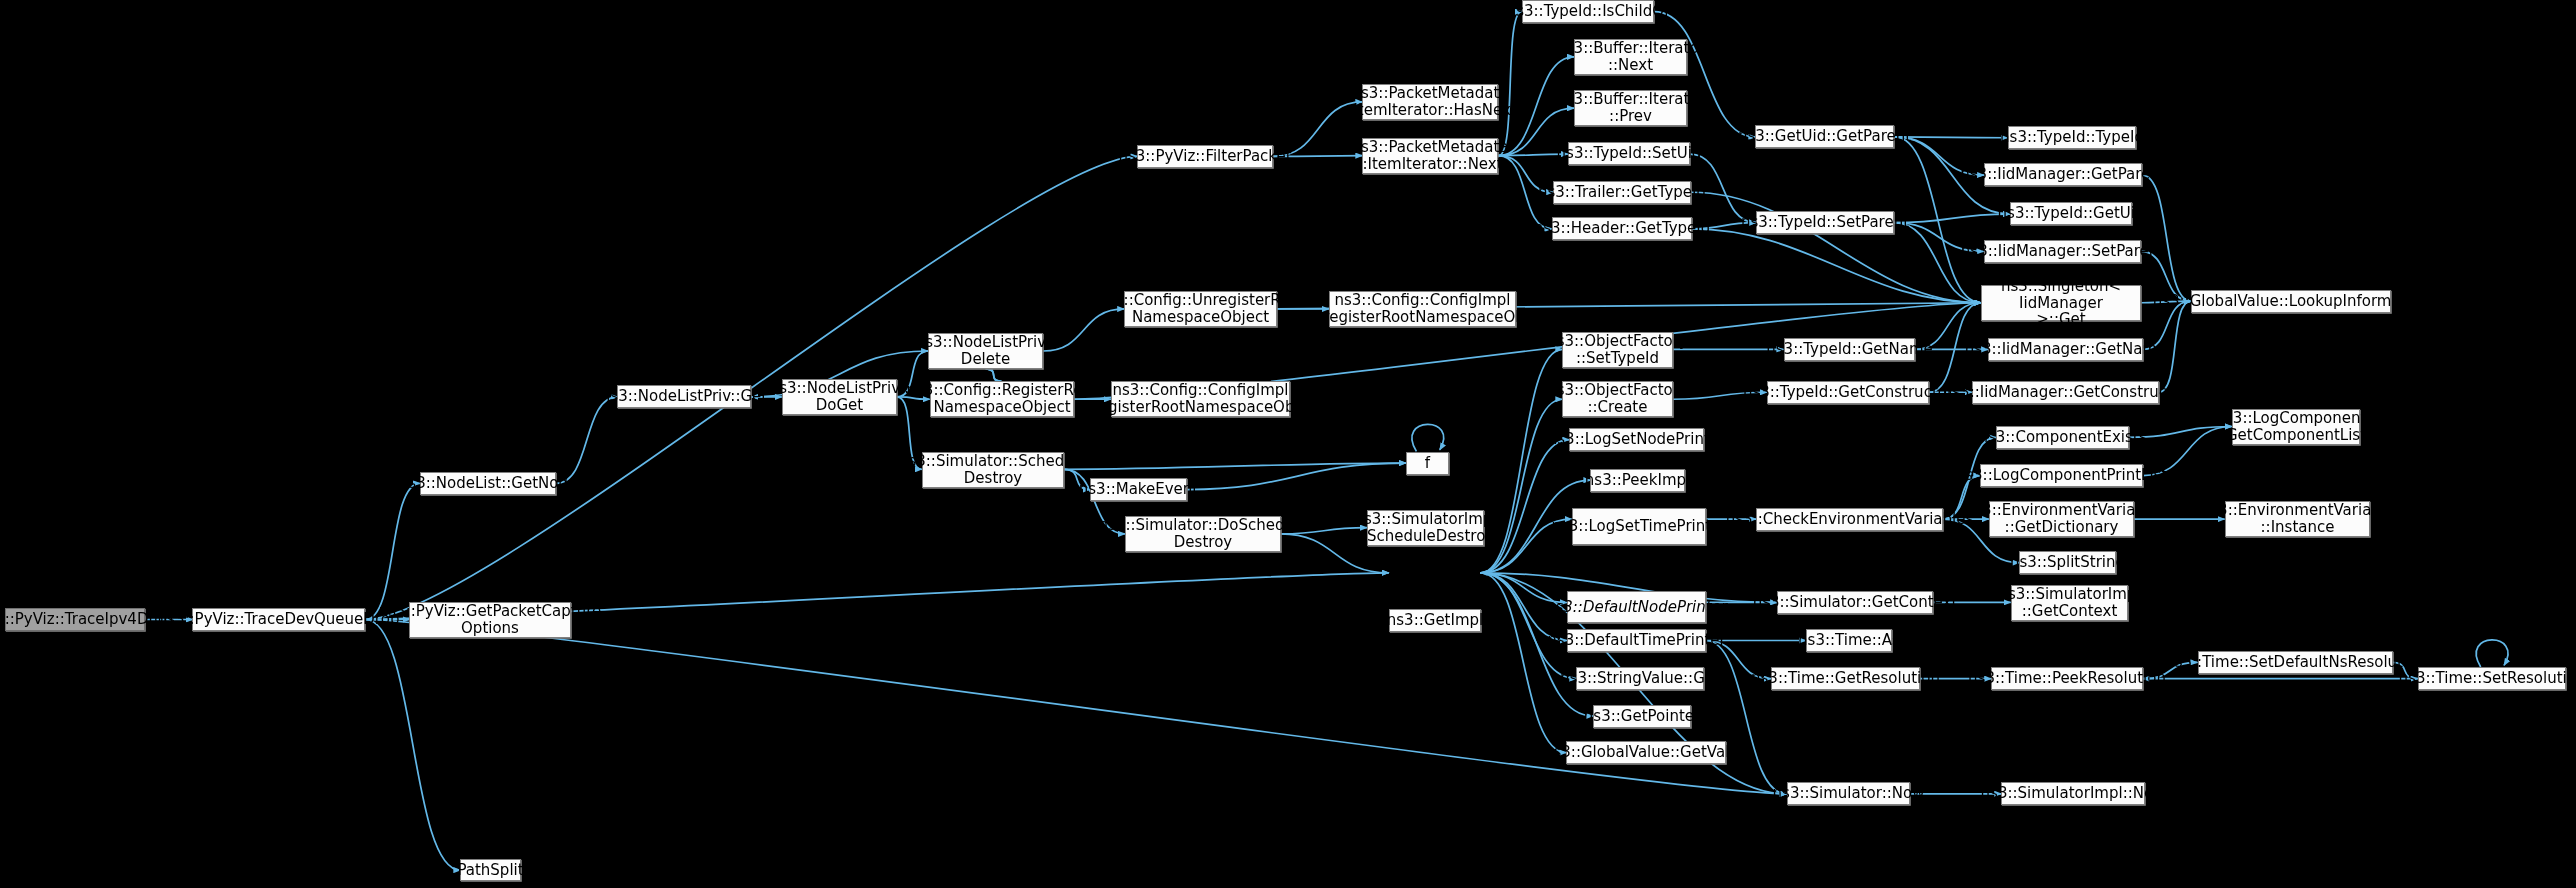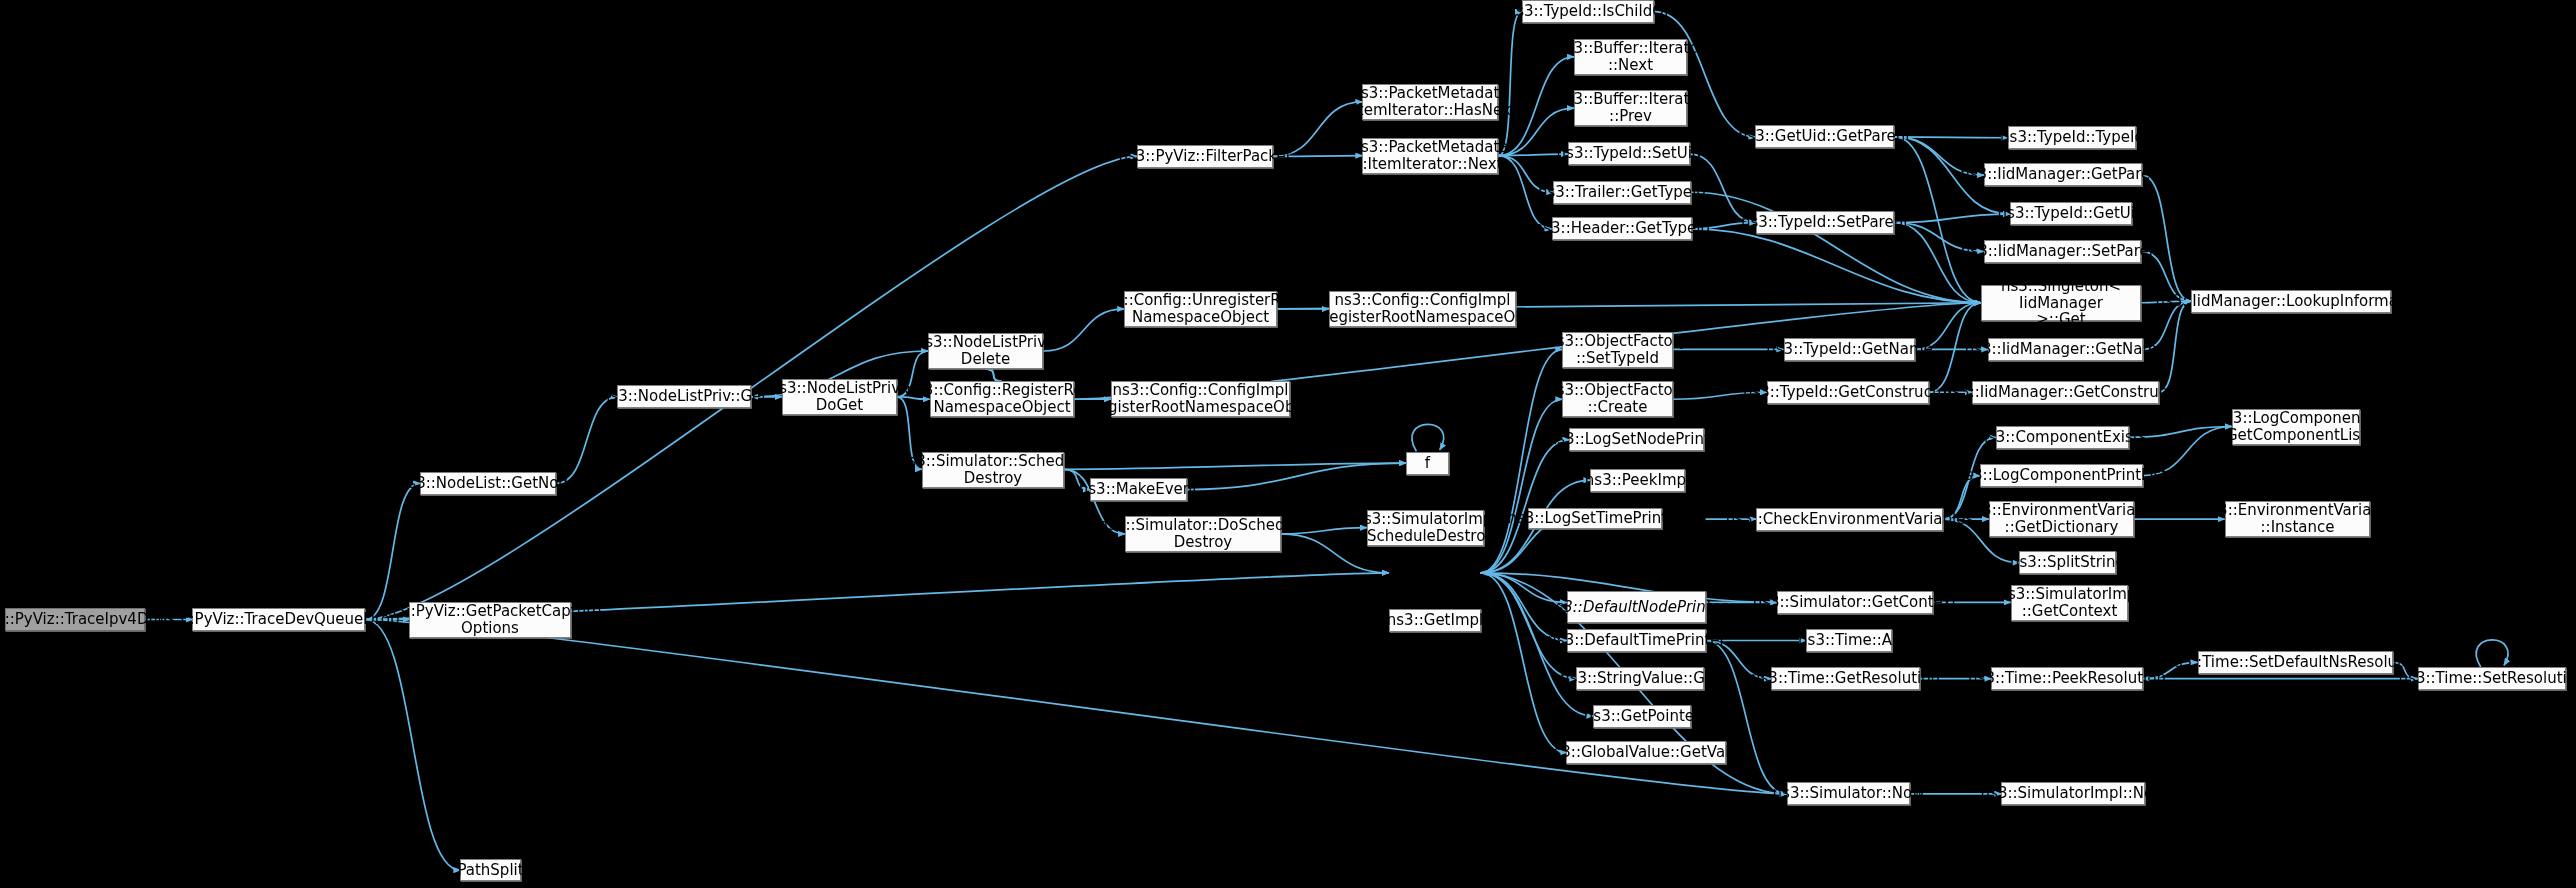--- a/index.html
+++ b/index.html
@@ -157,32 +157,32 @@
       <div class="node" style="left: 1553px; top: 181px; width: 138px; height: 23.4px; text-align: center;">ns3::Trailer::GetTypeId</div>
       <div class="node" style="left: 1552px; top: 217px; width: 140px; height: 23.4px;">ns3::Header::GetTypeId</div>
       <div class="node" style="left: 1755px; top: 125px; width: 139px; height: 23.4px;">ns3::GetUid::GetParent</div>
       <div class="node" style="left: 1756px; top: 211px; width: 138px; height: 23.4px;">ns3::TypeId::SetParent</div>
       <div class="node" style="left: 2008px; top: 126px; width: 128px; height: 23.4px;">ns3::TypeId::TypeId</div>
       <div class="node" style="left: 1984px; top: 163px; width: 158px; height: 23.4px;">ns3::IidManager::GetParent</div>
       <div class="node" style="left: 2010px; top: 202px; width: 122px; height: 23.4px;">ns3::TypeId::GetUid</div>
       <div class="node" style="left: 1984px; top: 240px; width: 157px; height: 23.4px;">ns3::IidManager::SetParent</div>
       <div class="node" style="left: 1981px; top: 285px; width: 160px; height: 36px;">ns3::Singleton&lt; IidManager
 &gt;::Get</div>
-      <div class="node" style="left: 2191px; top: 290px; width: 200px; height: 23.4px;">ns3::IidManager::LookupInformation</div>
+      <div class="node" style="left: 2191px; top: 290px; width: 200px; height: 23.4px;">ns3::GlobalValue::LookupInformation</div>
       <div class="node" style="left: 1562px; top: 332px; width: 111px; height: 36px;">ns3::ObjectFactory
 ::SetTypeId</div>
       <div class="node" style="left: 1562px; top: 381px; width: 111px; height: 36px;">ns3::ObjectFactory
 ::Create</div>
       <div class="node" style="left: 1784px; top: 338px; width: 131px; height: 23.4px; text-align: center;">ns3::TypeId::GetName</div>
       <div class="node" style="left: 1767px; top: 381px; width: 162px; height: 23.4px;">ns3::TypeId::GetConstructor</div>
       <div class="node" style="left: 1988px; top: 338px; width: 155px; height: 23.4px;">ns3::IidManager::GetName</div>
       <div class="node" style="left: 1972px; top: 381px; width: 187px; height: 23.4px;">ns3::IidManager::GetConstructor</div>
       <div class="node" style="left: 1569px; top: 428px; width: 135px; height: 23.4px;">ns3::LogSetNodePrinter</div>
       <div class="node" style="left: 1590px; top: 469px; width: 95px; height: 23.4px;">ns3::PeekImpl</div>
-      <div class="node" style="left: 1528px; top: 508px; width: 134px; height: 21px;">ns3::LogSetTimePrinter</div>
+      <div class="node" style="left: 1572px; top: 508px; width: 134px; height: 37px;">ns3::LogSetTimePrinter</div>
       <div class="node" style="left: 1756px; top: 508px; width: 187px; height: 23.4px;">ns3::CheckEnvironmentVariables</div>
       <div class="node" style="left: 1996px; top: 426px; width: 133px; height: 23.4px;">ns3::ComponentExists</div>
       <div class="node" style="left: 1980px; top: 464px; width: 163px; height: 23.4px;">ns3::LogComponentPrintList</div>
       <div class="node" style="left: 1989px; top: 501px; width: 145px; height: 36px;">ns3::EnvironmentVariable
 ::GetDictionary</div>
       <div class="node" style="left: 2019px; top: 551px; width: 97px; height: 23.4px;">ns3::SplitString</div>
       <div class="node" style="left: 2232px; top: 409px; width: 128px; height: 36px;">ns3::LogComponent::
 GetComponentList</div>
       <div class="node" style="left: 2225px; top: 501px; width: 145px; height: 36px;">ns3::EnvironmentVariable
 ::Instance</div>

